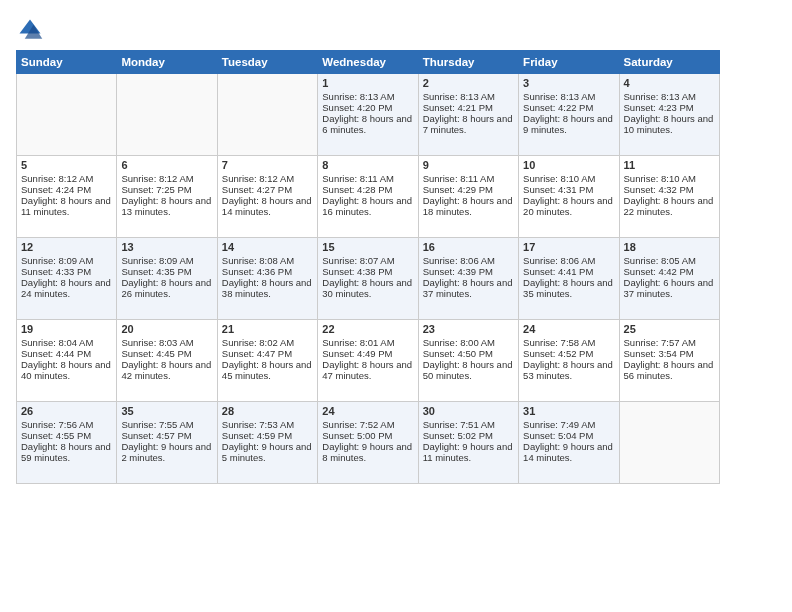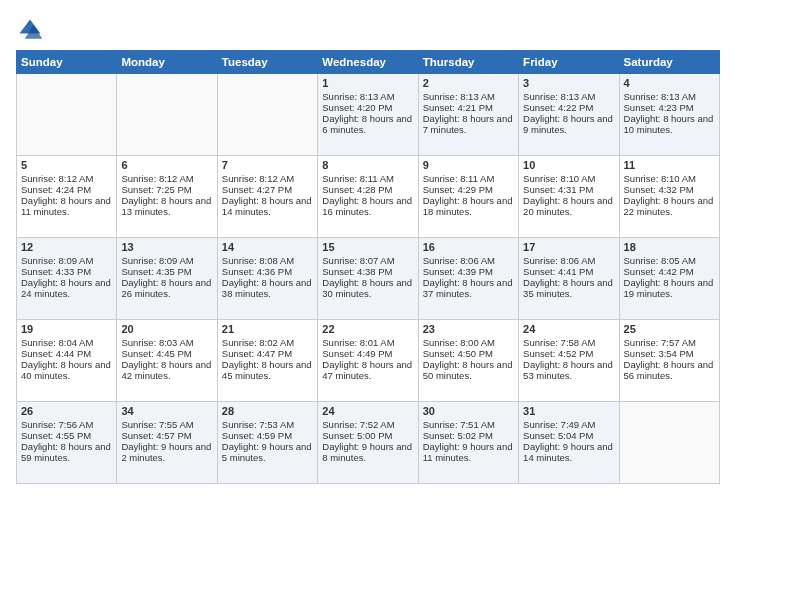--- a/index.html
+++ b/index.html
@@ -228,21 +228,21 @@
           <td>
             <span class="day-number">17</span>
             <div>Sunrise: 8:06 AM</div>
             <div>Sunset: 4:41 PM</div>
             <div>Daylight: 8 hours and 35 minutes.</div>
           </td>
           <td>
             <span class="day-number">18</span>
             <div>Sunrise: 8:05 AM</div>
             <div>Sunset: 4:42 PM</div>
-            <div>Daylight: 8 hours and 19 minutes.</div>
+            <div>Daylight: 6 hours and 37 minutes.</div>
           </td>
         </tr>
         <tr>
           <td>
             <span class="day-number">19</span>
             <div>Sunrise: 8:04 AM</div>
             <div>Sunset: 4:44 PM</div>
             <div>Daylight: 8 hours and 40 minutes.</div>
           </td>
           <td>
@@ -283,21 +283,21 @@
           </td>
         </tr>
         <tr>
           <td>
             <span class="day-number">26</span>
             <div>Sunrise: 7:56 AM</div>
             <div>Sunset: 4:55 PM</div>
             <div>Daylight: 8 hours and 59 minutes.</div>
           </td>
           <td>
-            <span class="day-number">34</span>
+            <span class="day-number">35</span>
             <div>Sunrise: 7:55 AM</div>
             <div>Sunset: 4:57 PM</div>
             <div>Daylight: 9 hours and 2 minutes.</div>
           </td>
           <td>
             <span class="day-number">28</span>
             <div>Sunrise: 7:53 AM</div>
             <div>Sunset: 4:59 PM</div>
             <div>Daylight: 9 hours and 5 minutes.</div>
           </td>

